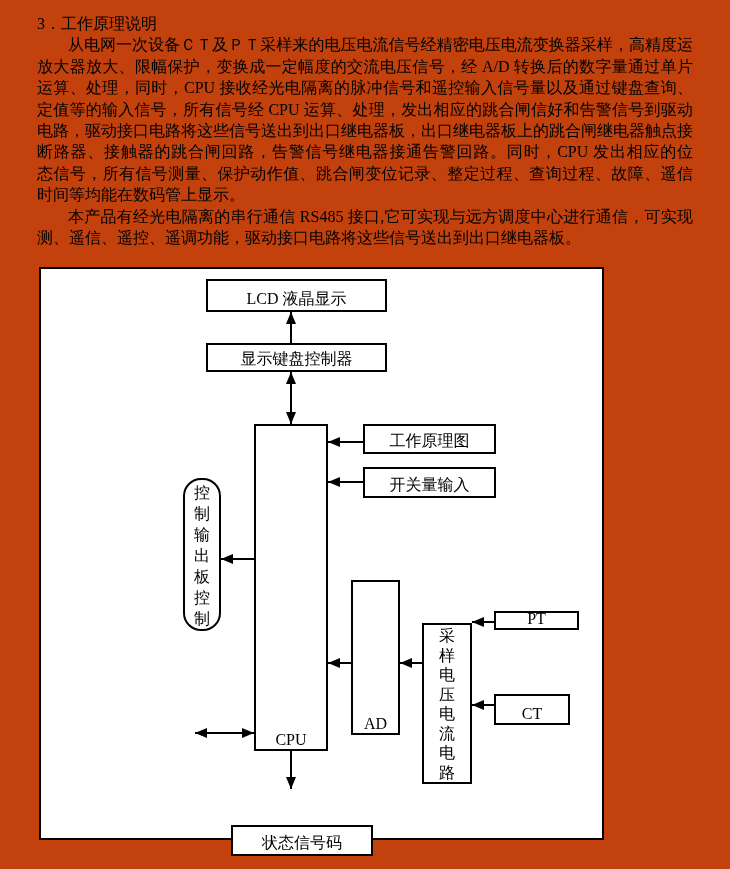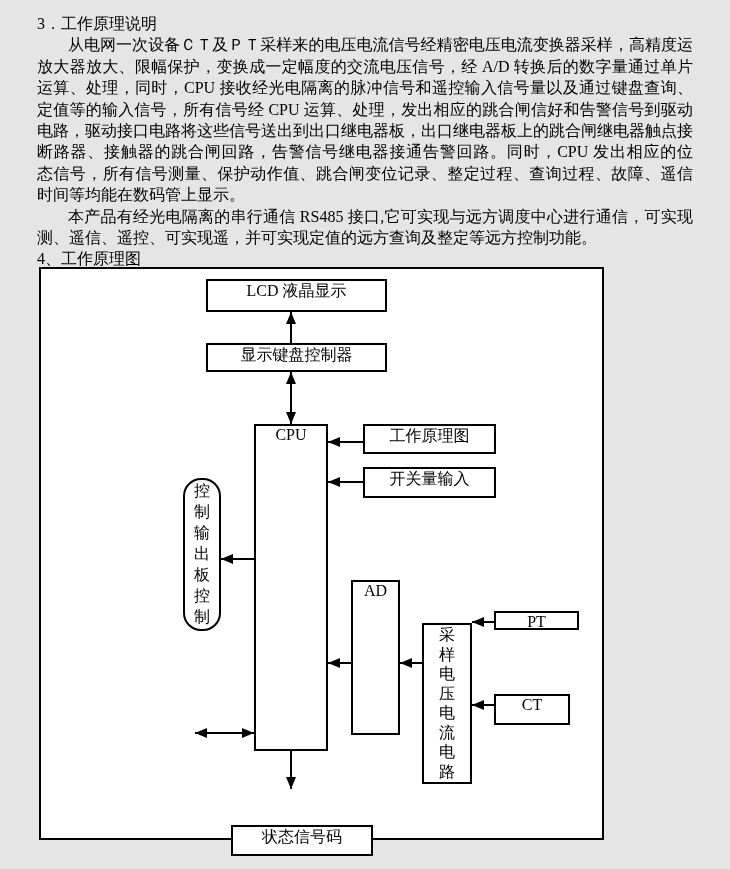--- a/index.html
+++ b/index.html
@@ -1,17 +1,17 @@
 <!DOCTYPE html>
 <html><head>
 <meta charset="utf-8">
 <style>
   html,body{margin:0;padding:0;background:#fff;}
   .page{
-    position:relative;width:730px;height:869px;background:#e5e5e5;
+    position:relative;width:730px;height:869px;background:#c2410c;
     font-family:"Liberation Serif","DejaVu Serif",serif;color:#000;
     overflow:hidden;
   }
   
   .doc-text{position:absolute;left:37px;top:13px;width:656px;}
   .doc-line{
     height:21.4px;line-height:21.4px;font-size:16px;
     white-space:nowrap;box-sizing:border-box;width:656px;
   }
   .doc-line.justify{
@@ -21,21 +21,21 @@
   .doc-line.indent{padding-left:31px;}
   .doc-line.heading{text-align:left;}
   
   .diagram{
     position:absolute;left:39px;top:267px;width:565px;height:573px;
     border:2px solid #000;box-sizing:border-box;background:#fff;
   }
   .diagram svg{position:absolute;left:0;top:0;}
   .dbox{
     position:absolute;border:2px solid #000;box-sizing:border-box;
-    background:#fff;display:flex;align-items:flex-start;justify-content:center;
+    background:#fff;display:flex;align-items:flex-end;justify-content:center;
     font-size:16px;color:#000;text-align:center;
   }
   .dbox .lbl{display:block;}
   .vbox .lbl{
     width:17px;margin:0 auto;word-break:break-all;text-align:center;
   }
   .vbox.v7 .lbl{line-height:21px;}
   .vbox.v8 .lbl{line-height:19.5px;}
 </style>
 </head>
@@ -47,22 +47,21 @@
     <div class="doc-line heading">3．工作原理说明</div>
     <div class="doc-line justify indent">从电网一次设备ＣＴ及ＰＴ采样来的电压电流信号经精密电压电流变换器采样，高精度运算</div>
     <div class="doc-line justify">放大器放大、限幅保护，变换成一定幅度的交流电压信号，经 A/D 转换后的数字量通过单片机来</div>
     <div class="doc-line justify">运算、处理，同时，CPU 接收经光电隔离的脉冲信号和遥控输入信号量以及通过键盘查询、整定</div>
     <div class="doc-line justify">定值等的输入信号，所有信号经 CPU 运算、处理，发出相应的跳合闸信好和告警信号到驱动接口</div>
     <div class="doc-line justify">电路，驱动接口电路将这些信号送出到出口继电器板，出口继电器板上的跳合闸继电器触点接通</div>
     <div class="doc-line justify">断路器、接触器的跳合闸回路，告警信号继电器接通告警回路。同时，CPU 发出相应的位置、状</div>
     <div class="doc-line justify">态信号，所有信号测量、保护动作值、跳合闸变位记录、整定过程、查询过程、故障、遥信量、</div>
     <div class="doc-line">时间等均能在数码管上显示。</div>
     <div class="doc-line justify indent">本产品有经光电隔离的串行通信 RS485 接口,它可实现与远方调度中心进行通信，可实现遥</div>
-    <div class="doc-line">测、遥信、遥控、可实现遥，并可实现定值的远方查询及整定等远方控制功能。</div>
-    <div class="doc-line heading">4、工作原理图</div>
+    <div class="doc-line">测、遥信、遥控、遥调功能，驱动接口电路将这些信号送出到出口继电器板。</div>
   </div>
 
   <div class="diagram">
 
     <svg id="arrow-layer" width="561" height="569" viewBox="0 0 561 569">
         <g>
           <line x1="250" y1="74" x2="250" y2="43" stroke="#000000" stroke-width="2"></line>
           <polygon points="250,43 255,55 245,55" fill="#000000"></polygon>
         </g>
         <g>

